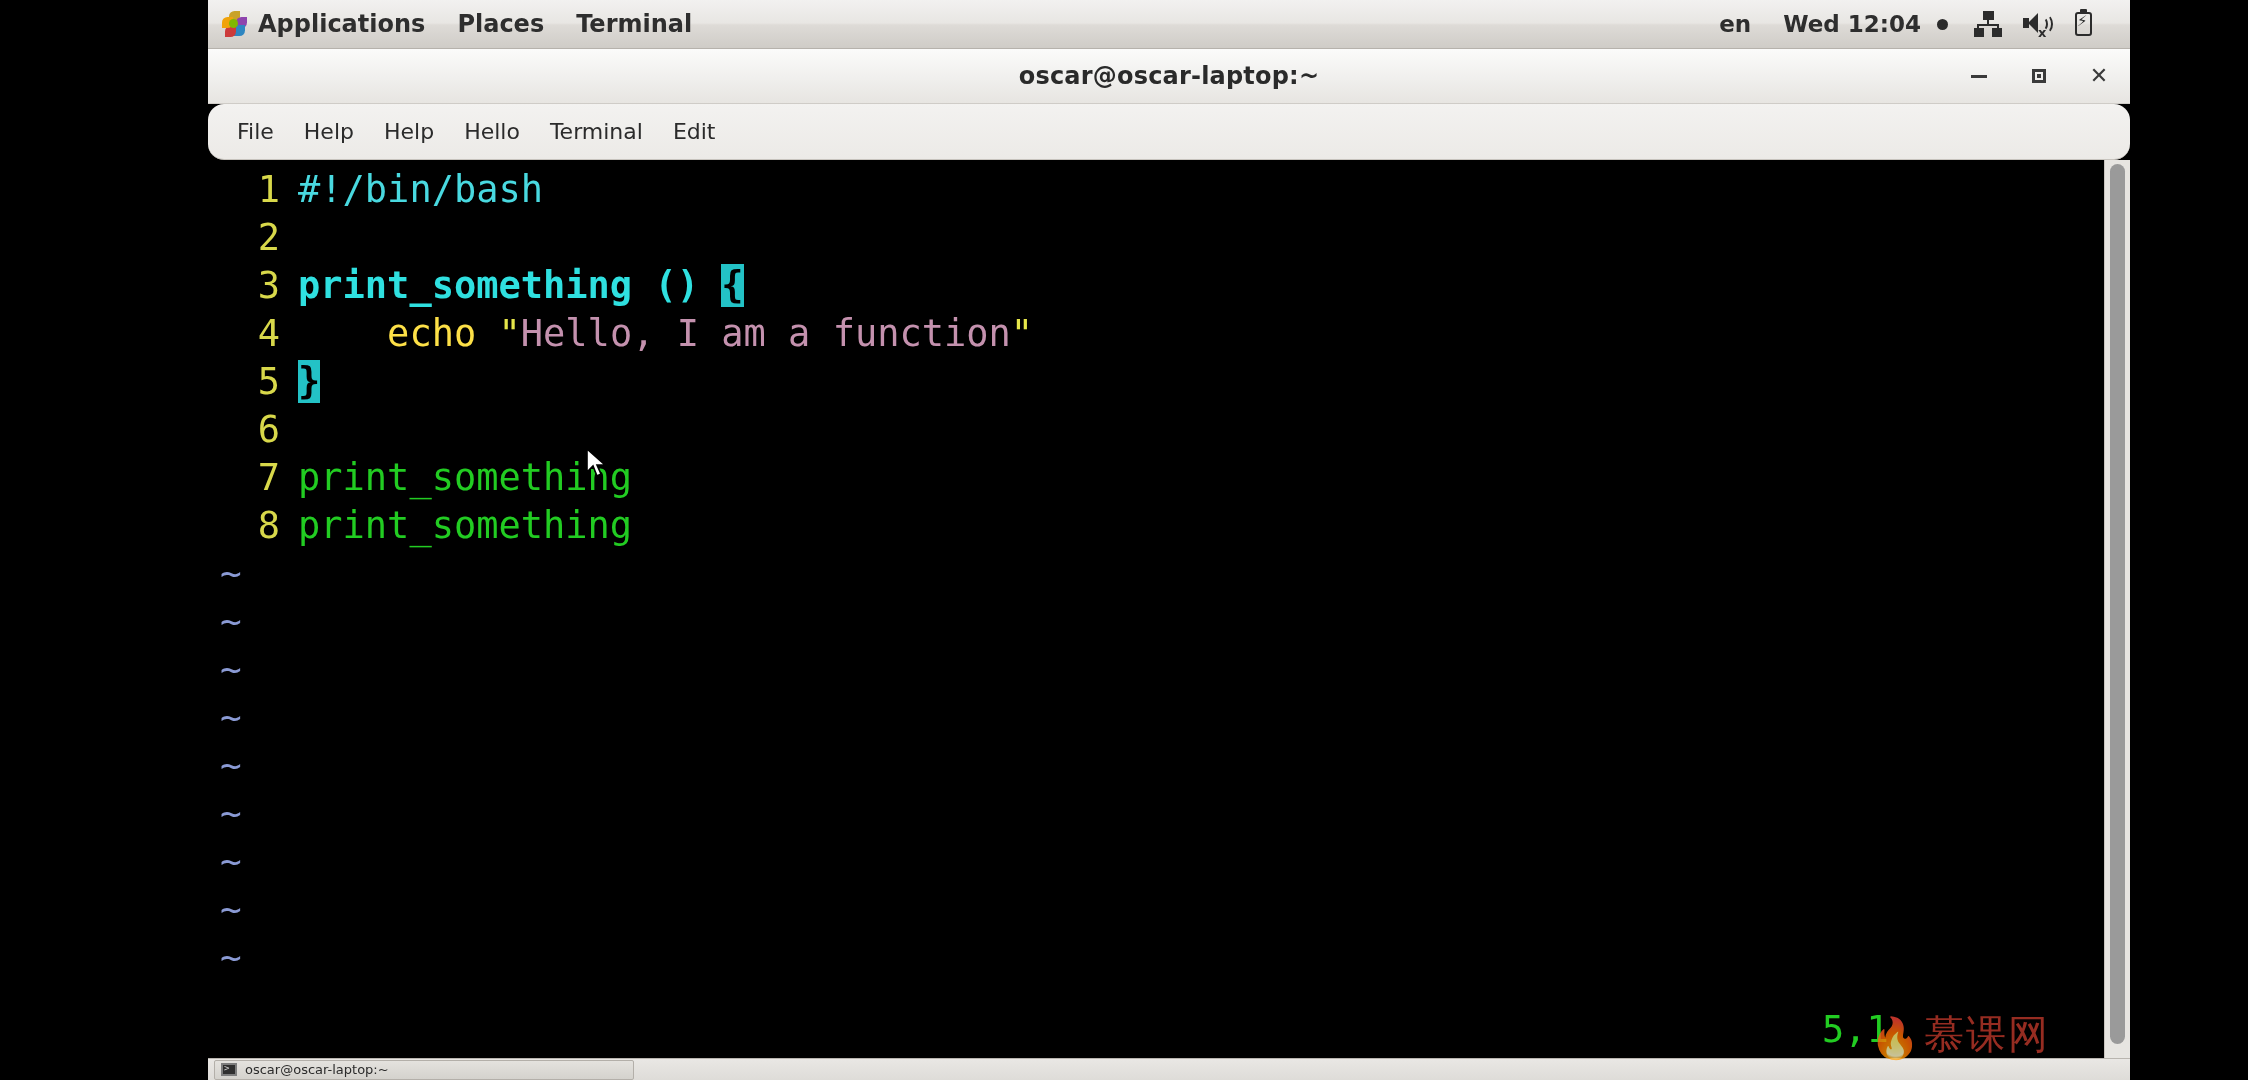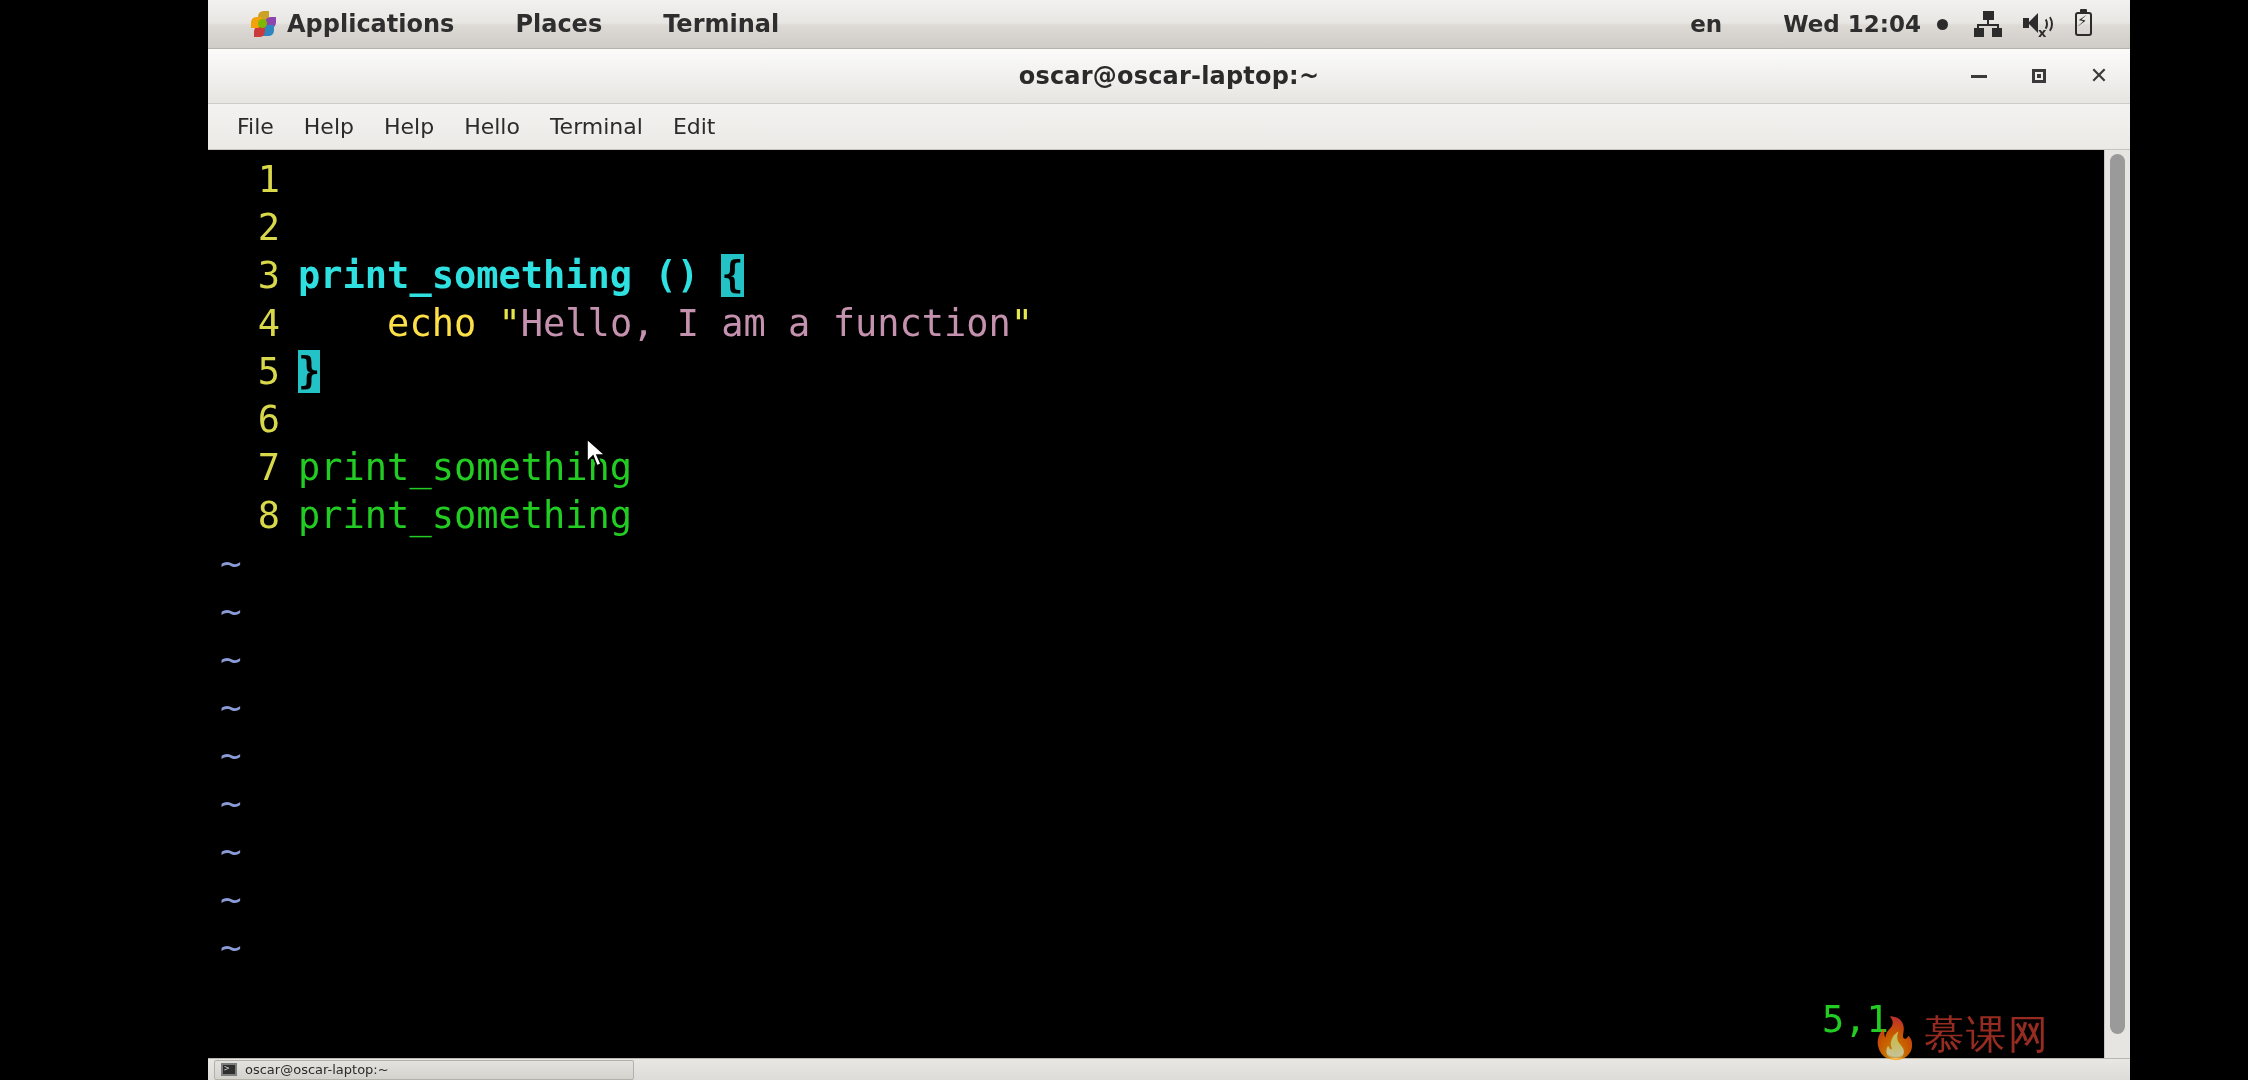--- a/index.html
+++ b/index.html
@@ -53,21 +53,20 @@
   .panel-item {
     display: flex;
     align-items: center;
     gap: 10px;
     padding: 0 16px;
     height: 100%;
     color: #2e2e2e;
     font-size: 24px;
     font-weight: 600;
     white-space: nowrap;
-    margin-left: 29px;
   }
   .panel-item:first-child { padding-left: 14px; }
 
   .app-icon {
     width: 26px; height: 26px;
     position: relative;
     display: inline-block;
   }
   .app-icon i {
     position: absolute;
@@ -217,27 +216,28 @@
     color: #3a3a3a;
     font-size: 22px;
     line-height: 1;
     font-family: "DejaVu Sans", sans-serif;
   }
   .win-btn .bar { width: 16px; height: 3px; background: #3a3a3a; display:block;}
   .win-btn .sq  { width: 14px; height: 14px; border: 3px solid #3a3a3a; box-sizing: border-box; display:block;}
   .win-btn .sq i{ display:block; width:4px;height:4px;background:#3a3a3a;margin:2px auto;}
 
   #menubar {
-    height: 46px;
+    height: 56px;
     background: linear-gradient(to bottom, #f3f2f0 0%, #eceae7 100%);
     border-bottom: 1px solid #c7c3bd;
     display: flex;
     align-items: center;
     padding-left: 14px;
     box-sizing: border-box;
+    border-radius: 16px;
   }
   .menu-item {
     font-size: 22px;
     color: #2b2b2b;
     padding: 4px 15px;
     font-family: "DejaVu Sans", sans-serif;
   }
 
   
   #term-body {
@@ -518,21 +518,21 @@
         <span class="menu-item">Help</span>
         <span class="menu-item">Hello</span>
         <span class="menu-item">Terminal</span>
         <span class="menu-item">Edit</span>
       </div>
 
       <div id="term-body">
 
         <div id="vim-area">
           <div id="code-lines">
-              <div class="code-line"><span class="lnum">1</span></div>
+              <div class="code-line"><span class="lnum">1</span><span class="ltext"><span class="tok-comment">#!/bin/bash</span></span></div>
               <div class="code-line"><span class="lnum">2</span><span class="ltext"></span></div>
               <div class="code-line"><span class="lnum">3</span><span class="ltext"><span class="tok-func">print_something</span><span> </span><span class="tok-paren">()</span><span> </span><span class="brace-hl">{</span></span></div>
               <div class="code-line"><span class="lnum">4</span><span class="ltext"><span>    </span><span class="tok-kw">echo</span><span> </span><span class="tok-quote">"</span><span class="tok-str">Hello, I am a function</span><span class="tok-quote">"</span></span></div>
               <div class="code-line"><span class="lnum">5</span><span class="ltext"><span class="brace-hl">}</span></span></div>
               <div class="code-line"><span class="lnum">6</span><span class="ltext"></span></div>
               <div class="code-line"><span class="lnum">7</span><span class="ltext"><span class="tok-call">print_something</span></span></div>
               <div class="code-line"><span class="lnum">8</span><span class="ltext"><span class="tok-call">print_something</span></span></div>
             </div>
           <div id="tilde-lines">
               <div class="tilde-line">~</div>

